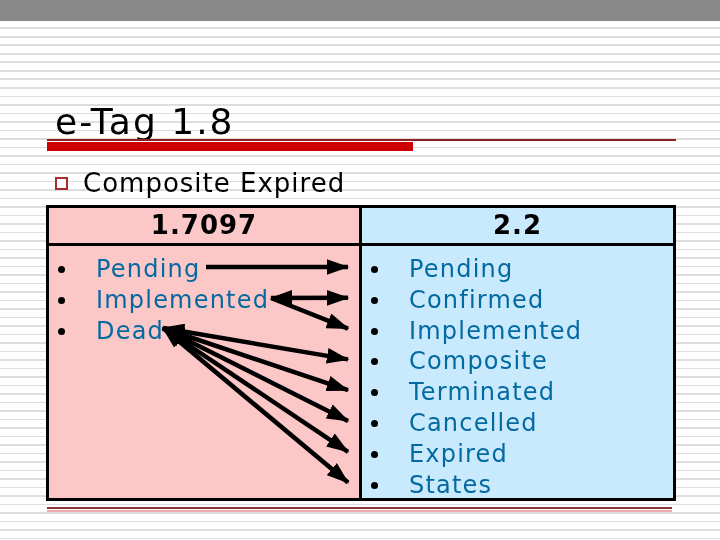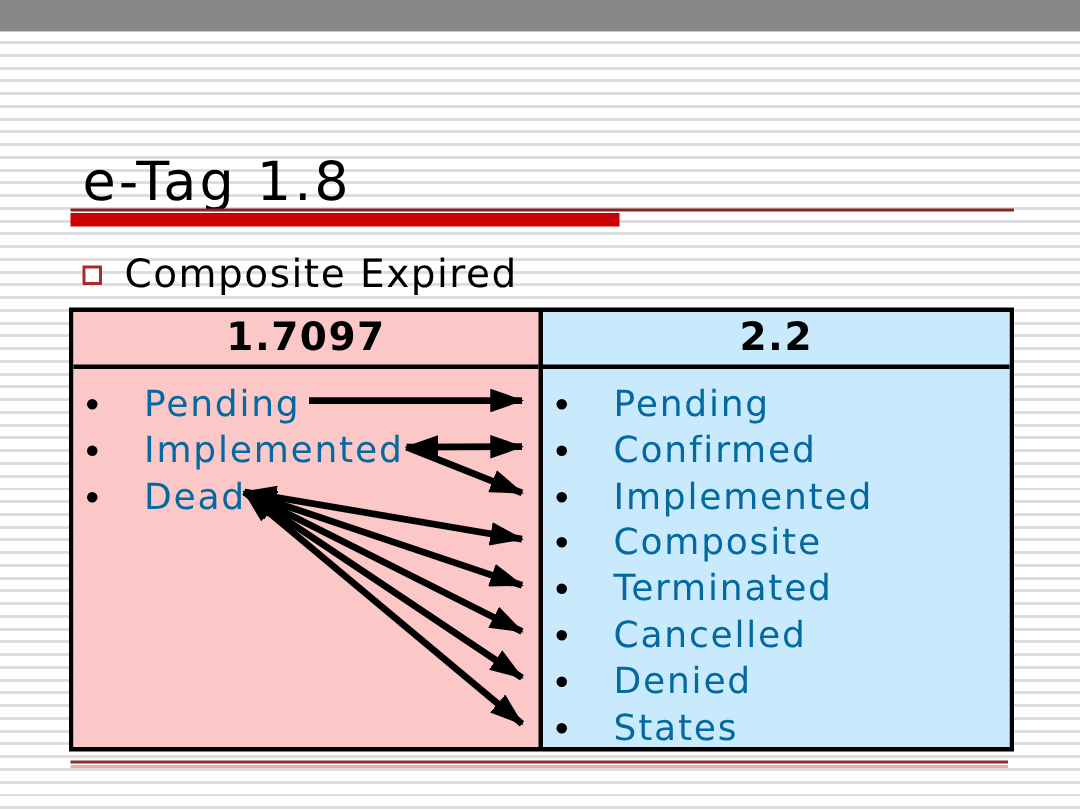--- a/index.html
+++ b/index.html
@@ -69,21 +69,21 @@
     </div>
     <div class="col col-right">
       <div class="col-header">2.2</div>
       <ul class="items" id="right-items">
           <li><span class="dot"></span><span>Pending</span></li>
           <li><span class="dot"></span><span>Confirmed</span></li>
           <li><span class="dot"></span><span>Implemented</span></li>
           <li><span class="dot"></span><span>Composite</span></li>
           <li><span class="dot"></span><span>Terminated</span></li>
           <li><span class="dot"></span><span>Cancelled</span></li>
-          <li><span class="dot"></span><span>Denied</span></li>
+          <li><span class="dot"></span><span>Expired</span></li>
           <li><span class="dot"></span><span>States</span></li>
         </ul>
     </div>
   </div>
 
   <div class="underline-dark"></div>
   <div class="underline-pink"></div>
 
   <svg class="arrows" id="arrows-overlay" viewBox="0 0 720 540" xmlns="http://www.w3.org/2000/svg">
     <defs>

